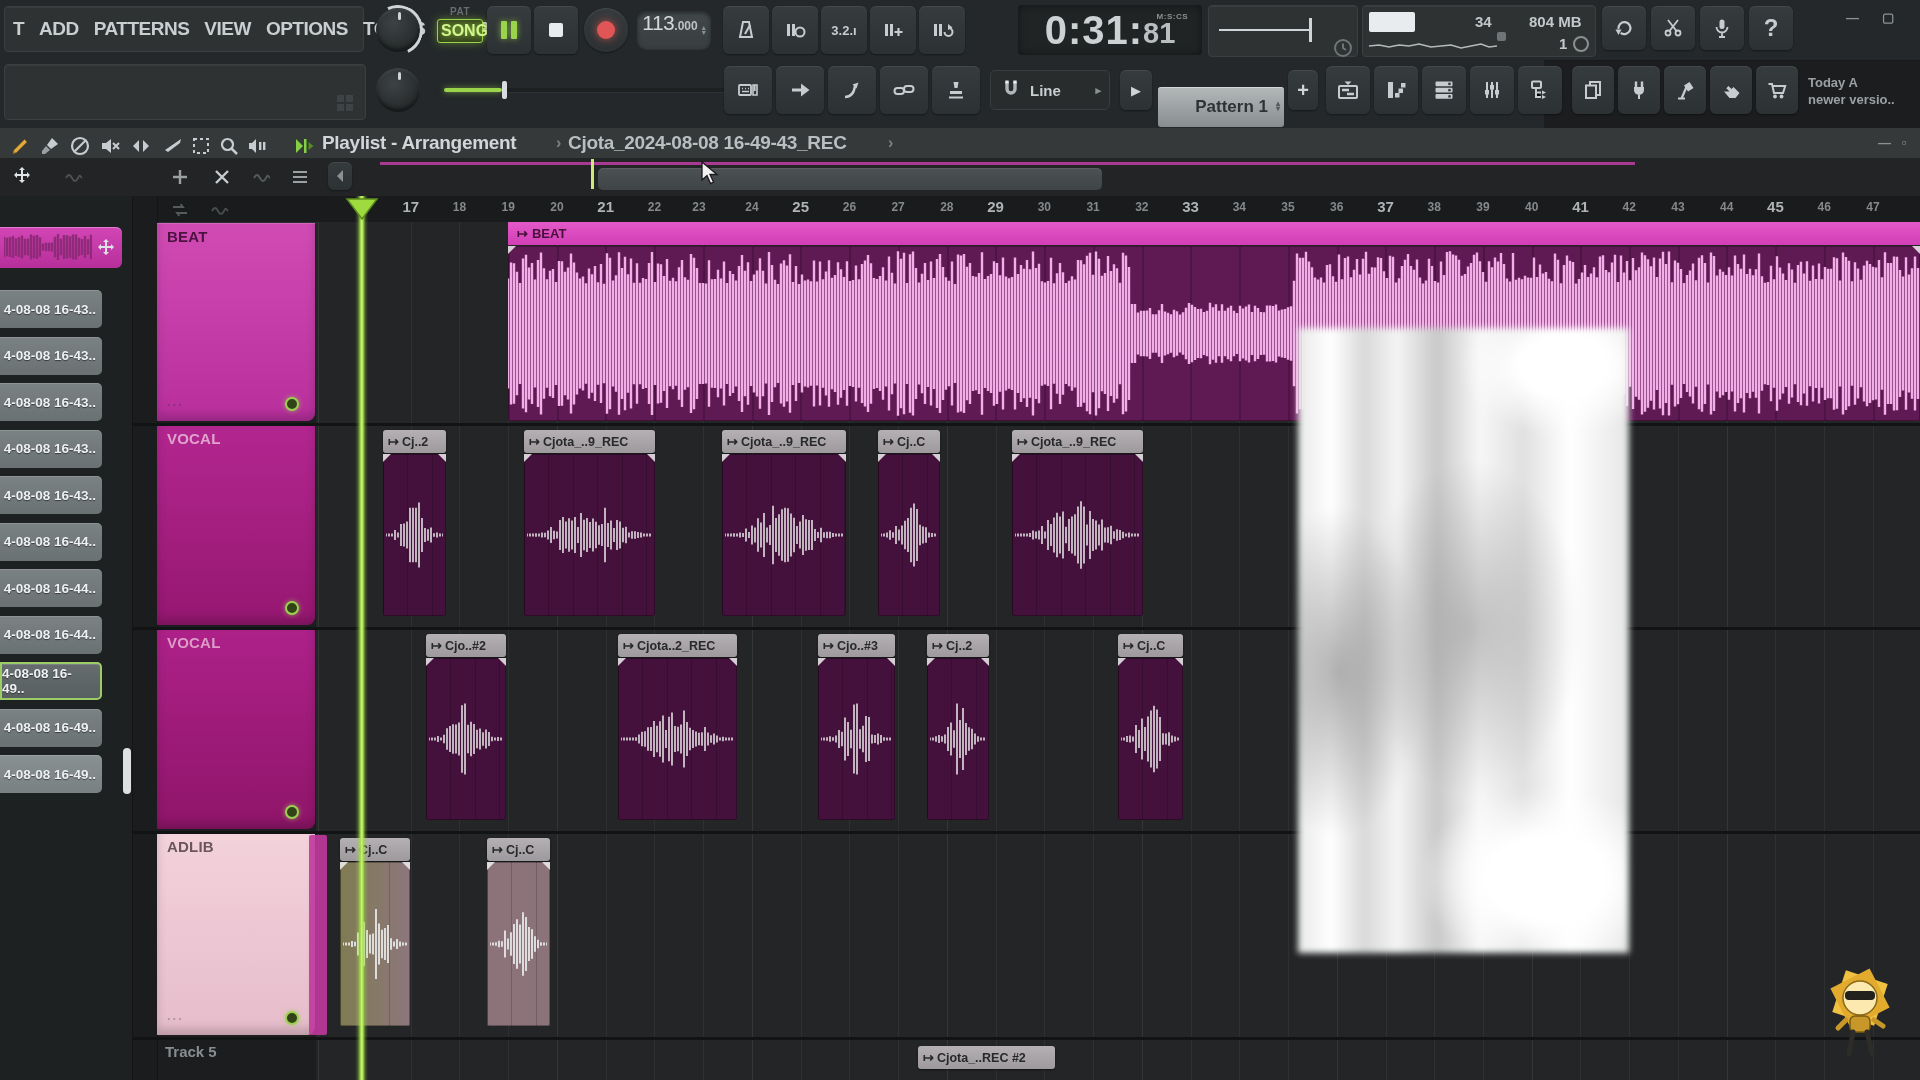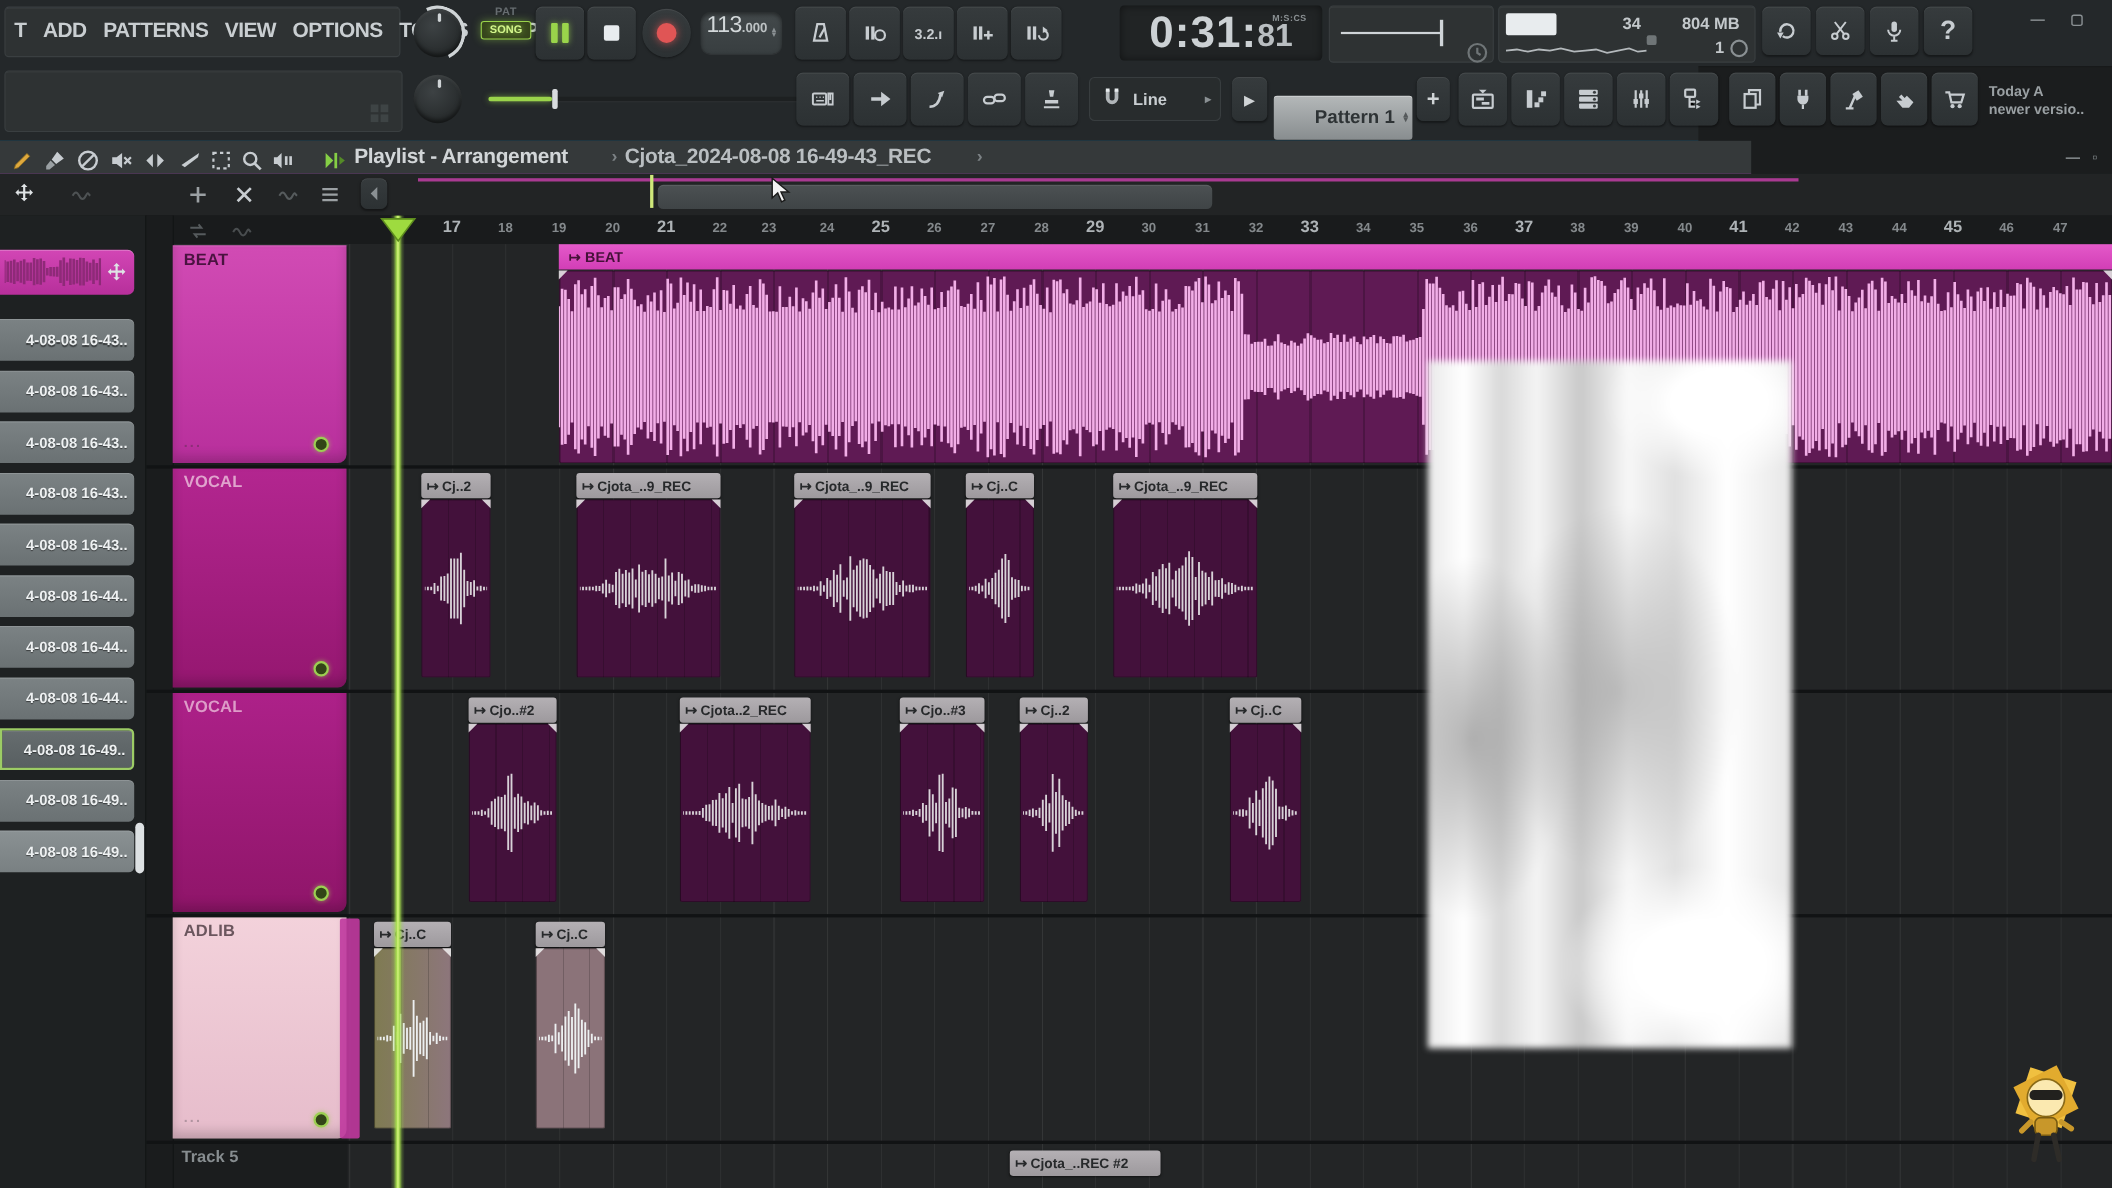--- a/index.html
+++ b/index.html
@@ -15,21 +15,21 @@
   .menuwrap{left:4px;top:6px;width:360px;height:46px;display:flex;align-items:center;gap:15px;padding-left:8px;box-sizing:border-box;}
   .menuitem{color:#c9ced1;font-weight:bold;font-size:19px;letter-spacing:-.5px;white-space:nowrap;}
   .knob{width:44px;height:44px;border-radius:50%;background:radial-gradient(circle at 40% 35%,#3d4244,#272b2c 70%);
         box-shadow:inset 0 2px 3px rgba(255,255,255,.08), inset 0 -3px 4px rgba(0,0,0,.5);}
   .knob::after{content:'';position:absolute;left:50%;top:4px;width:3px;height:8px;background:#cfd4d6;border-radius:2px;}
   .knob1ring{position:absolute;inset:-3px;border-radius:50%;border:3px solid transparent;border-top-color:#cfd4d6;border-right-color:#cfd4d6;transform:rotate(20deg);}
   .tbtn{background:linear-gradient(#363b3d,#2c3133);border-radius:6px;box-shadow:inset 0 1px 0 rgba(255,255,255,.07),0 1px 2px rgba(0,0,0,.4);
         display:flex;align-items:center;justify-content:center;}
   .patsong{width:46px;height:48px;top:6px;}
   .pat{color:#676d70;font-size:10px;font-weight:bold;text-align:center;letter-spacing:.5px;}
-  .song{margin-top:2px;background:#36451c;border:1px solid #9ad44b;border-radius:3px;color:#d3f68c;font-size:10px;font-weight:bold;
+  .song{margin-top:2px;background:#36451c;border:1px solid #9ad44b;border-radius:3px;color:#d3f68c;font-size:16px;font-weight:bold;
         text-align:center;padding:2px 3px;text-shadow:0 0 7px #9ad44b;box-shadow:0 0 8px rgba(154,212,75,.45);}
   .pausebars span{display:inline-block;width:6px;height:18px;background:#9ad44b;margin:0 2px;border-radius:1px;box-shadow:0 0 6px rgba(154,212,75,.7);}
   .stopsq{width:14px;height:14px;background:#e8ecef;border-radius:2px;}
   .recbtn{border-radius:50%;}
   .recdot{width:18px;height:18px;border-radius:50%;background:#e05555;box-shadow:0 0 8px rgba(224,85,85,.8);}
   .bpmbox{background:linear-gradient(#43494b,#383e40);border-radius:9px;color:#d3d8da;display:flex;align-items:baseline;justify-content:center;
           box-shadow:inset 0 2px 4px rgba(0,0,0,.45), 0 1px 0 rgba(255,255,255,.06);}
   .bpmint{font-size:21px;font-weight:normal;letter-spacing:-.5px;}
   .bpmdec{font-size:12px;font-weight:bold;opacity:.85;}
   .stepper{display:inline-flex;flex-direction:column;line-height:5px;font-size:8px;color:#8a9093;margin-left:4px;}
@@ -42,21 +42,21 @@
   .winbtn{color:#8a9093;font-size:13px;font-weight:bold;}
   
   .slidertrack{height:4px;background:#1d2021;border-radius:2px;box-shadow:0 1px 0 rgba(255,255,255,.05);}
   .sliderfill{height:4px;background:#9ad44b;border-radius:2px;box-shadow:0 0 6px rgba(154,212,75,.6);}
   .sliderthumb{width:5px;height:18px;background:#d8dcde;border-radius:2px;top:-7px;}
   .snapbox{background:#282c2d;border:1px solid #383d3f;border-radius:5px;display:flex;align-items:center;gap:7px;padding:0 8px;box-sizing:border-box;color:#c9ced1;font-weight:bold;font-size:15px;}
   .patternsel{background:linear-gradient(#b4b8b9,#888d8f);border-radius:3px;display:flex;align-items:center;justify-content:flex-end;
               color:#2e3335;font-weight:bold;font-size:17px;padding-right:16px;box-sizing:border-box;box-shadow:inset 0 1px 0 rgba(255,255,255,.4);margin-top:17px;}
   .updtxt{color:#9aa0a3;font-size:13px;line-height:17px;font-weight:bold;}
   
-  .pltitle{left:0;top:128px;width:1592px;height:30px;background:#35393a;border-bottom:5px solid #d946ef;display:flex;align-items:center;}
+  .pltitle{left:0;top:128px;width:1920px;height:30px;background:#35393a;border-bottom:5px solid #d946ef;display:flex;align-items:center;}
   .plname{color:#d2d6d8;font-size:19px;font-weight:bold;letter-spacing:-.3px;}
   .plcrumb{color:#b9bec1;font-size:19px;font-weight:bold;letter-spacing:-.3px;}
   .plsep{color:#7c8285;font-size:16px;font-weight:bold;margin:0 8px;}
   .scrollstrip{left:0;top:158px;width:1920px;height:38px;background:#222425;border-bottom:1px solid #151718;}
   .hthumb{background:linear-gradient(#4c5153,#3f4446);border-radius:5px;box-shadow:inset 0 1px 0 rgba(255,255,255,.08);}
   
   .ruler{left:132px;top:196px;width:1788px;height:26px;background:#191b1c;border-bottom:2px solid #2c2f30;}
   .bar-num{position:absolute;top:4px;transform:translateX(-50%);color:#84898c;font-size:12px;font-weight:bold;}
   .bar-num.big{color:#aeb3b6;font-size:15px;top:2px;}
   
@@ -77,21 +77,21 @@
         display:flex;align-items:center;color:#27292b;font-weight:bold;font-size:12.5px;padding-left:5px;box-sizing:border-box;
         white-space:nowrap;overflow:hidden;box-shadow:0 1px 2px rgba(0,0,0,.5);}
   .chip .arr{font-size:13px;margin-right:3px;font-weight:bold;}
   .cbody{position:absolute;left:0;right:0;top:24px;bottom:0;border-radius:2px;box-shadow:inset 0 0 0 1px rgba(0,0,0,.3);}
   .cbody::before{content:'';position:absolute;left:0;top:0;border-left:8px solid rgba(240,240,240,.85);border-bottom:8px solid transparent;}
   .cbody::after{content:'';position:absolute;right:0;top:0;border-right:8px solid rgba(240,240,240,.85);border-bottom:8px solid transparent;}
   .wave{position:absolute;overflow:hidden;}
   .beathead{position:absolute;left:0;right:0;top:0;height:23px;background:linear-gradient(#e459c9,#d23eb6);
         display:flex;align-items:center;color:#451138;font-weight:bold;font-size:13px;padding-left:9px;box-sizing:border-box;}
   
-  .sbitem{position:absolute;left:0;width:122px;height:38px;background:linear-gradient(#7b8284,#6a7173);border-radius:0 5px 5px 0;
+  .sbitem{position:absolute;left:0;width:102px;height:38px;background:linear-gradient(#7b8284,#6a7173);border-radius:0 5px 5px 0;
           display:flex;align-items:center;justify-content:flex-end;padding-right:6px;box-sizing:border-box;
           color:#eef1f2;font-weight:bold;font-size:13.5px;text-shadow:0 1px 1px rgba(0,0,0,.5);box-shadow:inset 0 1px 0 rgba(255,255,255,.15);}
   .sbitem.outlined{border:2px solid #9ccc65;background:linear-gradient(#666d6f,#585f61);}
   .sbitem.selected{background:linear-gradient(#8a9193,#798082);}
   
   .playhead-line{left:355px;top:196px;width:13px;height:884px;z-index:6;background:
      linear-gradient(90deg, rgba(154,212,75,0), rgba(154,212,75,.28) 22%, #a8e04e 44%, #d9f287 52%, #a8e04e 60%, rgba(154,212,75,.28) 80%, rgba(154,212,75,0));}
   
   .censor{left:1298px;top:328px;width:331px;height:625px;z-index:8;filter:blur(3px);background:
      radial-gradient(150px 100px at 80% 6%, #ffffff 30%, rgba(255,255,255,0) 70%),

